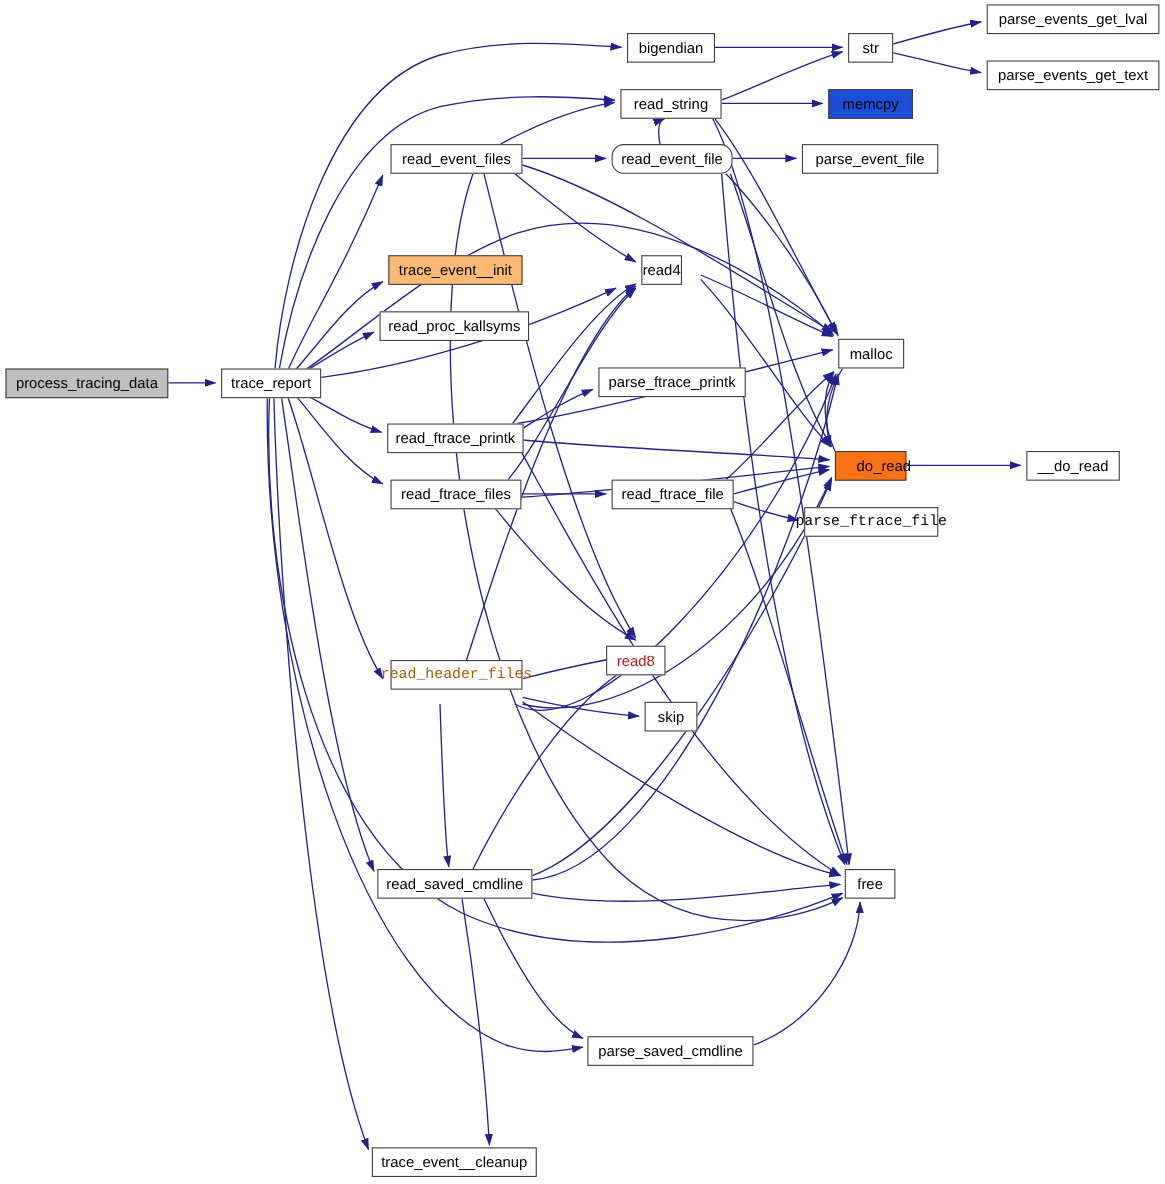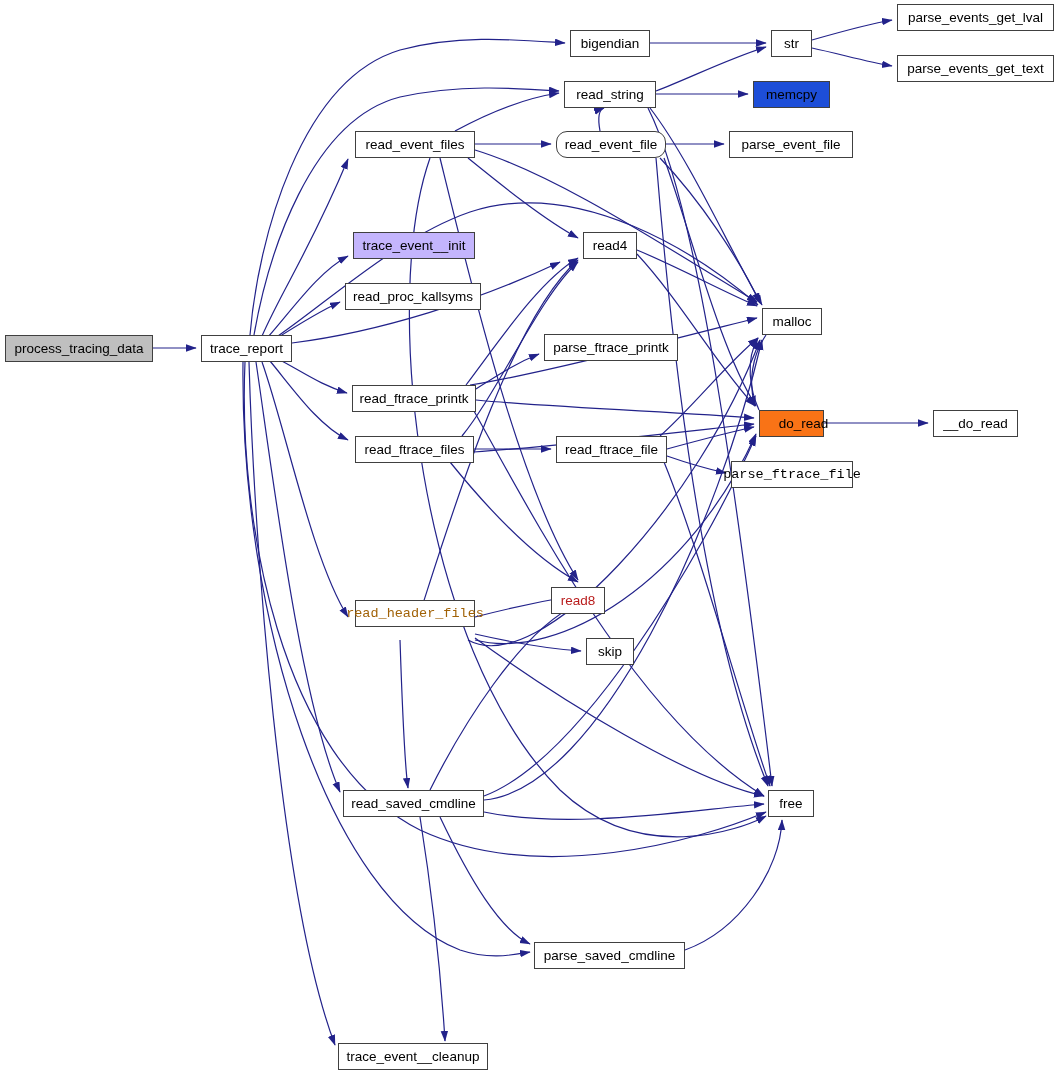--- a/index.html
+++ b/index.html
@@ -109,22 +109,22 @@
       <div class="node" style="left: 201px; top: 335px; width: 91px; height: 27px; border-color: rgb(64, 64, 64); background: rgb(255, 255, 255); color: rgb(0, 0, 0);">trace_report</div>
       <div class="node" style="left: 570px; top: 30px; width: 80px; height: 27px; border-color: rgb(64, 64, 64); background: rgb(255, 255, 255); color: rgb(0, 0, 0);">bigendian</div>
       <div class="node" style="left: 564px; top: 81px; width: 92px; height: 27px; border-color: rgb(64, 64, 64); background: rgb(255, 255, 255); color: rgb(0, 0, 0);">read_string</div>
       <div class="node" style="left: 355px; top: 131px; width: 120px; height: 27px; border-color: rgb(64, 64, 64); background: rgb(255, 255, 255); color: rgb(0, 0, 0);">read_event_files</div>
       <div class="node" style="left: 556px; top: 131px; width: 110px; height: 27px; border-color: rgb(64, 64, 64); background: rgb(255, 255, 255); color: rgb(0, 0, 0); border-radius: 11px;">read_event_file</div>
       <div class="node" style="left: 771px; top: 30px; width: 41px; height: 27px; border-color: rgb(64, 64, 64); background: rgb(255, 255, 255); color: rgb(0, 0, 0);">str</div>
       <div class="node" style="left: 897px; top: 4px; width: 157px; height: 27px; border-color: rgb(64, 64, 64); background: rgb(255, 255, 255); color: rgb(0, 0, 0);">parse_events_get_lval</div>
       <div class="node" style="left: 897px; top: 55px; width: 157px; height: 27px; border-color: rgb(64, 64, 64); background: rgb(255, 255, 255); color: rgb(0, 0, 0);">parse_events_get_text</div>
       <div class="node" style="left: 753px; top: 81px; width: 77px; height: 27px; border-color: rgb(64, 64, 64); background: #1d4ed8; color: rgb(0, 0, 0);">memcpy</div>
       <div class="node" style="left: 729px; top: 131px; width: 124px; height: 27px; border-color: rgb(64, 64, 64); background: rgb(255, 255, 255); color: rgb(0, 0, 0);">parse_event_file</div>
-      <div class="node" style="left: 353px; top: 232px; width: 122px; height: 27px; border-color: rgb(64, 64, 64); background: #c4b5fd; color: rgb(0, 0, 0);">trace_event__init</div>
-      <div class="node" style="left: 583px; top: 232px; width: 54px; height: 27px; border-color: rgb(64, 64, 64); background: rgb(255, 255, 255); color: rgb(0, 0, 0);">read4</div>
+      <div class="node" style="left: 353px; top: 232px; width: 122px; height: 27px; border-color: rgb(64, 64, 64); background: #fdba74; color: rgb(0, 0, 0);">trace_event__init</div>
+      <div class="node" style="left: 583px; top: 232px; width: 37px; height: 27px; border-color: rgb(64, 64, 64); background: rgb(255, 255, 255); color: rgb(0, 0, 0);">read4</div>
       <div class="node" style="left: 345px; top: 283px; width: 136px; height: 27px; border-color: rgb(64, 64, 64); background: rgb(255, 255, 255); color: rgb(0, 0, 0);">read_proc_kallsyms</div>
       <div class="node" style="left: 762px; top: 308px; width: 60px; height: 27px; border-color: rgb(64, 64, 64); background: rgb(255, 255, 255); color: rgb(0, 0, 0);">malloc</div>
       <div class="node" style="left: 544px; top: 334px; width: 134px; height: 27px; border-color: rgb(64, 64, 64); background: rgb(255, 255, 255); color: rgb(0, 0, 0);">parse_ftrace_printk</div>
       <div class="node" style="left: 352px; top: 385px; width: 124px; height: 27px; border-color: rgb(64, 64, 64); background: rgb(255, 255, 255); color: rgb(0, 0, 0);">read_ftrace_printk</div>
       <div class="node" style="left: 759px; top: 410px; width: 65px; height: 27px; border-color: rgb(64, 64, 64); background: #f97316; color: rgb(0, 0, 0); padding-left: 24px;">do_read</div>
       <div class="node" style="left: 933px; top: 410px; width: 85px; height: 27px; border-color: rgb(64, 64, 64); background: rgb(255, 255, 255); color: rgb(0, 0, 0);">__do_read</div>
       <div class="node" style="left: 355px; top: 436px; width: 119px; height: 27px; border-color: rgb(64, 64, 64); background: rgb(255, 255, 255); color: rgb(0, 0, 0);">read_ftrace_files</div>
       <div class="node" style="left: 556px; top: 436px; width: 111px; height: 27px; border-color: rgb(64, 64, 64); background: rgb(255, 255, 255); color: rgb(0, 0, 0);">read_ftrace_file</div>
       <div class="node" style="left: 731px; top: 461px; width: 122px; height: 27px; border-color: rgb(64, 64, 64); background: rgb(255, 255, 255); color: rgb(0, 0, 0); font-family: Liberation Mono, monospace;">parse_ftrace_file</div>
       <div class="node" style="left: 551px; top: 587px; width: 54px; height: 27px; border-color: rgb(64, 64, 64); background: rgb(255, 255, 255); color: #b91c1c;">read8</div>

